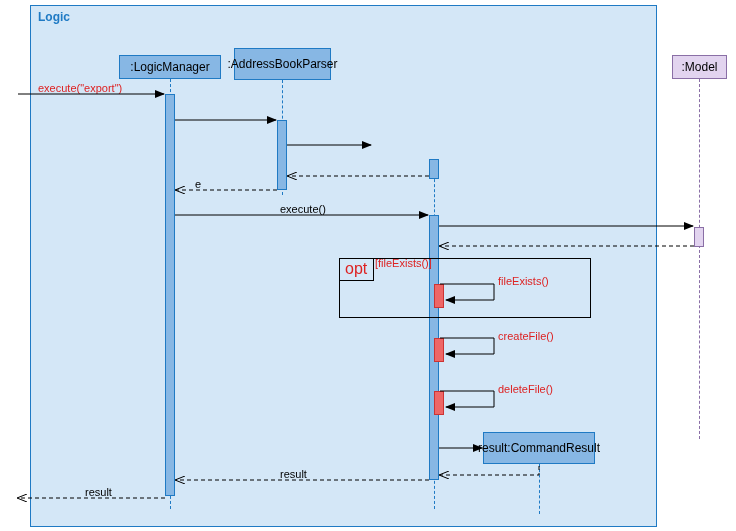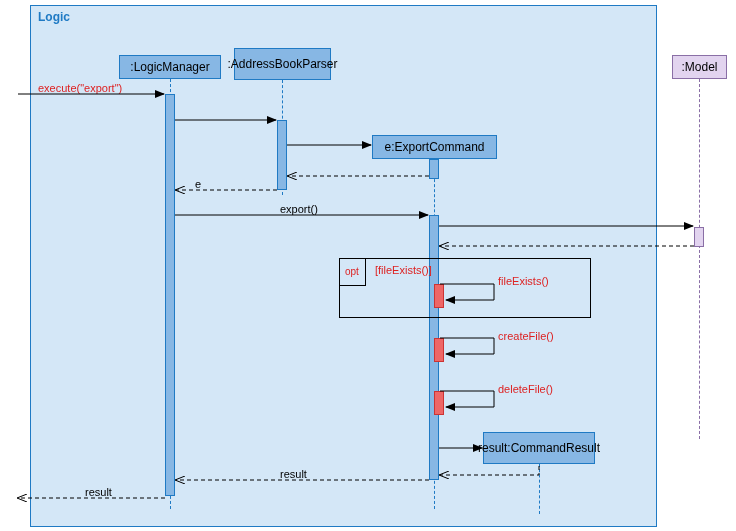--- a/index.html
+++ b/index.html
@@ -9,34 +9,33 @@
 .obj-box{position:absolute;border:1px solid #1f7ac4;background:#87b7e4;text-align:left;display:flex;align-items:center;justify-content:center;padding:2px;box-sizing:border-box}
 .obj-box2{position:absolute;border:1px solid #8a6fa6;background:#e2d4ef;text-align:center;display:flex;align-items:center;justify-content:center;padding:2px;box-sizing:border-box}
 .lifeline{position:absolute;border-left:1px dashed #1f7ac4;width:0}
 .lifeline2{position:absolute;border-left:1px dashed #8a6fa6;width:0}
 .act{position:absolute;background:#87b7e4;border:1px solid #1f7ac4;width:10px;box-sizing:border-box}
 .act-r{position:absolute;background:#e66;border:1px solid #c33;width:10px;box-sizing:border-box}
 .act-p{position:absolute;background:#e2d4ef;border:1px solid #8a6fa6;width:10px;box-sizing:border-box}
 .msg-lab{position:absolute;font-size:11px;white-space:nowrap}
 .red{color:#d22}
 .opt-box{position:absolute;border:1px solid #000;background:rgba(255,255,255,0)}
-.opt-lab{position:absolute;border-right:1px solid #000;border-bottom:1px solid #000;padding:8px 6px;font-size:10px}
+.opt-lab{position:absolute;border-right:1px solid #000;border-bottom:1px solid #000;padding:2px 6px;font-size:16px}
 svg{position:absolute;top:0;left:0;pointer-events:none}
 </style>
 </head>
 <body>
 
 <div class="canvas">
 
 <div class="frame" style="left:30px;top:5px;width:625px;height:520px"></div>
 <div class="frame-lab" style="left:38px;top:10px">Logic</div>
 
 <div class="obj-box" style="left:119px;top:55px;width:102px;height:24px">:LogicManager</div>
 <div class="obj-box" style="left:234px;top:48px;width:97px;height:32px">:AddressBookParser</div>
-<div class="obj-box" style="left:372px;top:135px;width:125px;height:24px">e:ExportCommand</div>
 <div class="obj-box" style="left:483px;top:432px;width:112px;height:32px">result:CommandResult</div>
 <div class="obj-box2" style="left:672px;top:55px;width:55px;height:24px">:Model</div>
 
 <div class="lifeline" style="left:170px;top:79px;height:430px"></div>
 <div class="lifeline" style="left:282px;top:80px;height:115px"></div>
 <div class="lifeline" style="left:434px;top:159px;height:350px"></div>
 <div class="lifeline" style="left:539px;top:464px;height:50px"></div>
 <div class="lifeline2" style="left:699px;top:79px;height:360px"></div>
 
 <div class="act" style="left:165px;top:94px;height:402px"></div>
@@ -47,22 +46,22 @@
 
 <div class="act-r" style="left:434px;top:284px;height:24px"></div>
 <div class="act-r" style="left:434px;top:338px;height:24px"></div>
 <div class="act-r" style="left:434px;top:391px;height:24px"></div>
 
 <div class="opt-box" style="left:339px;top:258px;width:250px;height:58px"></div>
 <div class="opt-lab red" style="left:339px;top:258px">opt</div>
 
 <div class="msg-lab red" style="left:38px;top:82px">execute("export")</div>
 <div class="msg-lab" style="left:195px;top:178px">e</div>
-<div class="msg-lab" style="left:280px;top:203px">export()</div>
-<div class="msg-lab red" style="left:375px;top:264px">[fileExists()]</div>
+<div class="msg-lab" style="left:280px;top:203px">execute()</div>
+<div class="msg-lab red" style="left:375px;top:257px">[fileExists()]</div>
 <div class="msg-lab red" style="left:498px;top:275px">fileExists()</div>
 <div class="msg-lab red" style="left:498px;top:330px">createFile()</div>
 <div class="msg-lab red" style="left:498px;top:383px">deleteFile()</div>
 <div class="msg-lab" style="left:280px;top:468px">result</div>
 <div class="msg-lab" style="left:85px;top:486px">result</div>
 
 <svg width="736" height="531">
 <defs>
   <marker id="ah" markerWidth="10" markerHeight="8" refX="9" refY="4" orient="auto">
           <path d="M0,0 L10,4 L0,8 Z" fill="#000"></path>

